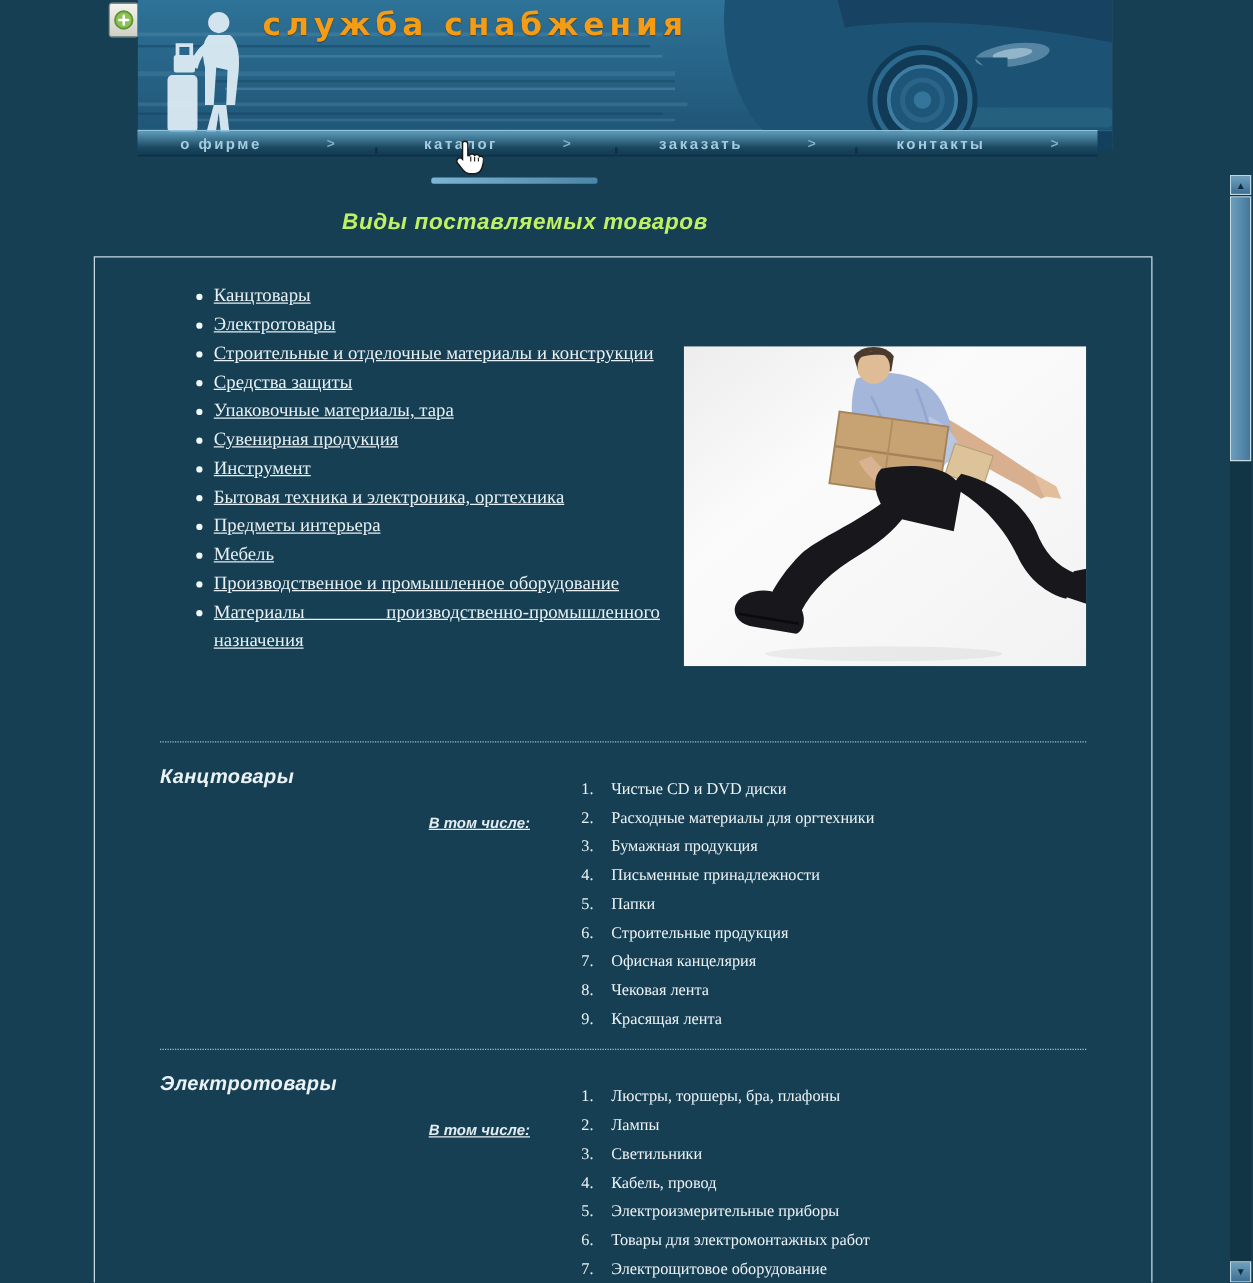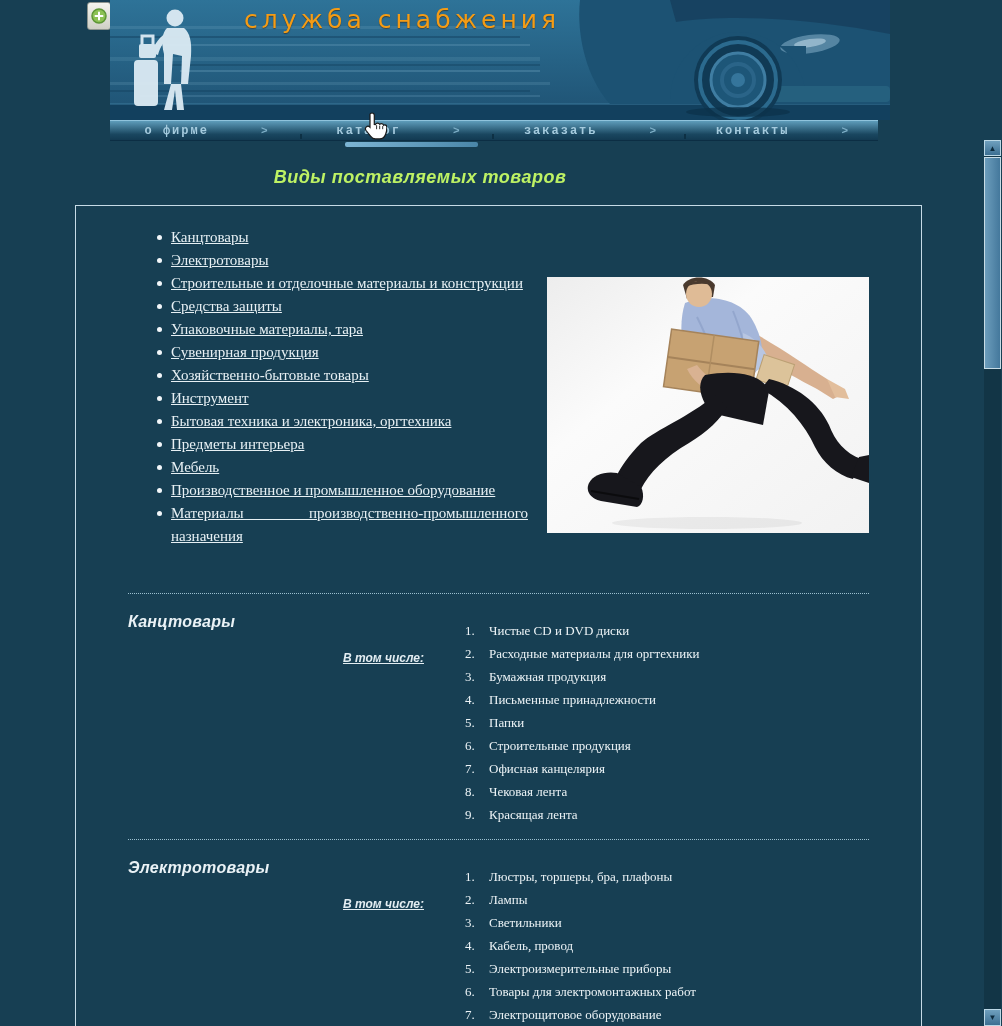--- a/index.html
+++ b/index.html
@@ -7,28 +7,28 @@
   #stage{position:absolute;left:0;top:0;width:1002px;height:1026px;}
 
   
   #green-icon{position:absolute;left:87px;top:2px;width:22px;height:26px;
     background:linear-gradient(#f4f4ee,#cfcfc6);border:1px solid #8e958f;border-radius:3px;
     display:flex;align-items:center;justify-content:center;cursor:pointer;}
 
   
   #header{position:absolute;left:110px;top:0;width:780px;height:120px;overflow:hidden;}
   #logo{position:absolute;left:100px;top:5px;font-family:"DejaVu Sans",sans-serif;
-    font-weight:normal;font-size:25px;letter-spacing:4px;color:#F49C15;
-    text-shadow:0 1px 1px rgba(60,30,0,.55);white-space:nowrap;margin-left:34px;}
+    font-weight:bold;font-size:25px;letter-spacing:4px;color:#F49C15;
+    text-shadow:0 1px 1px rgba(60,30,0,.55);white-space:nowrap;}
   #silhouette{position:absolute;left:16px;top:6px;}
 
   
-  #nav{position:absolute;left:110px;top:120px;width:768px;height:21px;display:flex;
+  #nav{position:absolute;left:110px;top:104px;width:768px;height:21px;display:flex;
     background:linear-gradient(#5E9CBA,#1A4760 70%,#123A52);
-    border-top:1px solid #8FC3DC;border-bottom:1px solid #0C2E44;box-sizing:border-box;font-family:Liberation Mono, monospace;}
+    border-top:1px solid #8FC3DC;border-bottom:1px solid #0C2E44;box-sizing:border-box;}
   .nav-cell{flex:1;display:flex;align-items:center;justify-content:center;gap:52px;
     position:relative;cursor:pointer;}
   .nav-cell:not(:last-child)::after{content:"";position:absolute;right:0;bottom:1px;width:2px;height:5px;
     background:#0D3044;}
   .nav-label{font-size:12px;font-weight:bold;letter-spacing:2px;color:#A5CBDE;}
   .nav-arrow{font-size:11px;font-weight:bold;color:#7FB0C8;}
   #nav-underline{position:absolute;left:345px;top:142px;width:133px;height:5px;border-radius:2px;
     background:linear-gradient(90deg,#7DB5D4,#4A86A8);}
 
   #cursor{position:absolute;left:363px;top:112px;z-index:50;}
@@ -189,21 +189,20 @@
 
   <div id="content-box">
 
     <ul id="links">
         <li><a>Канцтовары</a></li>
         <li><a>Электротовары</a></li>
         <li><a>Строительные и отделочные материалы и конструкции</a></li>
         <li><a>Средства защиты</a></li>
         <li><a>Упаковочные материалы, тара</a></li>
         <li><a>Сувенирная продукция</a></li>
-        <li><a>Хозяйственно-бытовые товары</a></li>
         <li><a>Инструмент</a></li>
         <li><a>Бытовая техника и электроника, оргтехника</a></li>
         <li><a>Предметы интерьера</a></li>
         <li><a>Мебель</a></li>
         <li><a>Производственное и промышленное оборудование</a></li>
         <li><a>Материалы производственно-промышленного назначения</a></li>
       </ul>
 
     <svg id="photo" viewBox="0 0 322 256">
       <defs>

